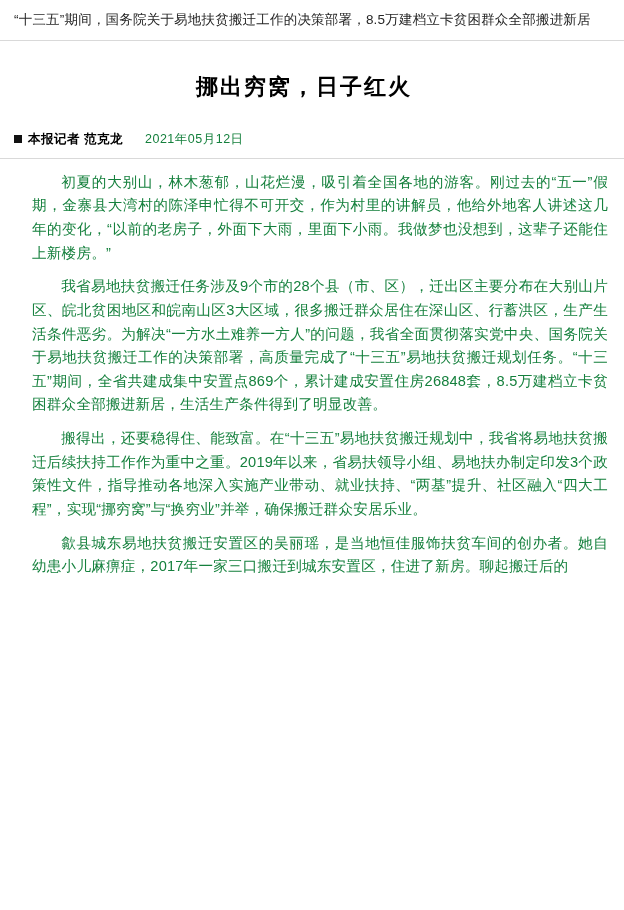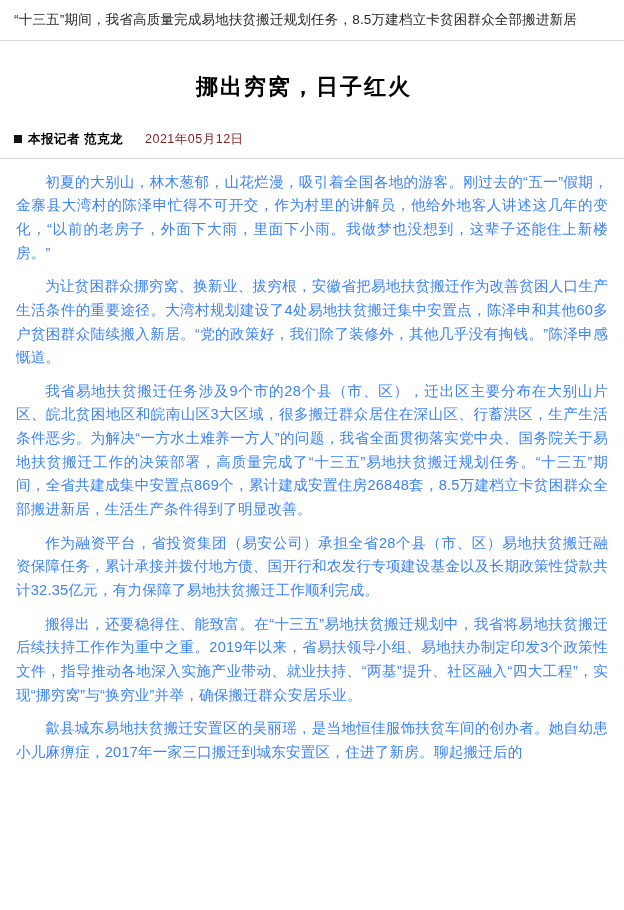--- a/index.html
+++ b/index.html
@@ -56,76 +56,74 @@
     background: #111;
     margin-right: 6px;
   }
   .byline .author {
     font-weight: bold;
     color: #000;
     margin-right: 22px;
     letter-spacing: 0.5px;
   }
   .byline .date {
-    color: #7f1d1d;
+    color: #15803d;
     letter-spacing: 0.5px;
   }
   .rule2 {
     height: 1px;
     background: #d9d9d9;
     margin: 0 0 0 0;
   }
   .body {
     padding: 12px 16px 0 16px;
   }
   .body p {
-    margin: 0 0 10px 0;
+    margin: 0 0 10px 16px;
     font-size: 14.6px;
     line-height: 1.62;
     text-align: justify;
     text-justify: inter-ideograph;
     text-indent: 2em;
-    color: #3b82f6;
+    color: #15803d;
     letter-spacing: 0.2px;
   }
   .body p:last-child {
     margin-bottom: 0;
   }
   .fade-bottom {
     position: absolute;
     left: 0;
     bottom: 0;
     width: 624px;
     height: 16px;
     background: linear-gradient(to bottom, rgba(255,255,255,0), rgba(255,255,255,1));
     pointer-events: none;
   }
 </style>
 </head>
 <body>
 
 <div class="page">
 
-  <div class="kicker">“十三五”期间，我省高质量完成易地扶贫搬迁规划任务，8.5万建档立卡贫困群众全部搬进新居</div>
+  <div class="kicker">“十三五”期间，国务院关于易地扶贫搬迁工作的决策部署，8.5万建档立卡贫困群众全部搬进新居</div>
 
   <div class="rule"></div>
 
   <h1 class="headline">挪出穷窝，日子红火</h1>
 
   <div class="byline">
     <span class="sq"></span>
     <span class="author">本报记者 范克龙</span>
     <span class="date">2021年05月12日</span>
   </div>
 
   <div class="rule2"></div>
 
   <div class="body">
     <p>初夏的大别山，林木葱郁，山花烂漫，吸引着全国各地的游客。刚过去的“五一”假期，金寨县大湾村的陈泽申忙得不可开交，作为村里的讲解员，他给外地客人讲述这几年的变化，“以前的老房子，外面下大雨，里面下小雨。我做梦也没想到，这辈子还能住上新楼房。”</p>
-    <p>为让贫困群众挪穷窝、换新业、拔穷根，安徽省把易地扶贫搬迁作为改善贫困人口生产生活条件的重要途径。大湾村规划建设了4处易地扶贫搬迁集中安置点，陈泽申和其他60多户贫困群众陆续搬入新居。“党的政策好，我们除了装修外，其他几乎没有掏钱。”陈泽申感慨道。</p>
     <p>我省易地扶贫搬迁任务涉及9个市的28个县（市、区），迁出区主要分布在大别山片区、皖北贫困地区和皖南山区3大区域，很多搬迁群众居住在深山区、行蓄洪区，生产生活条件恶劣。为解决“一方水土难养一方人”的问题，我省全面贯彻落实党中央、国务院关于易地扶贫搬迁工作的决策部署，高质量完成了“十三五”易地扶贫搬迁规划任务。“十三五”期间，全省共建成集中安置点869个，累计建成安置住房26848套，8.5万建档立卡贫困群众全部搬进新居，生活生产条件得到了明显改善。</p>
-    <p>作为融资平台，省投资集团（易安公司）承担全省28个县（市、区）易地扶贫搬迁融资保障任务，累计承接并拨付地方债、国开行和农发行专项建设基金以及长期政策性贷款共计32.35亿元，有力保障了易地扶贫搬迁工作顺利完成。</p>
     <p>搬得出，还要稳得住、能致富。在“十三五”易地扶贫搬迁规划中，我省将易地扶贫搬迁后续扶持工作作为重中之重。2019年以来，省易扶领导小组、易地扶办制定印发3个政策性文件，指导推动各地深入实施产业带动、就业扶持、“两基”提升、社区融入“四大工程”，实现“挪穷窝”与“换穷业”并举，确保搬迁群众安居乐业。</p>
     <p>歙县城东易地扶贫搬迁安置区的吴丽瑶，是当地恒佳服饰扶贫车间的创办者。她自幼患小儿麻痹症，2017年一家三口搬迁到城东安置区，住进了新房。聊起搬迁后的</p>
   </div>
 
   <div class="fade-bottom"></div>
 </div>
 
 </body></html>

